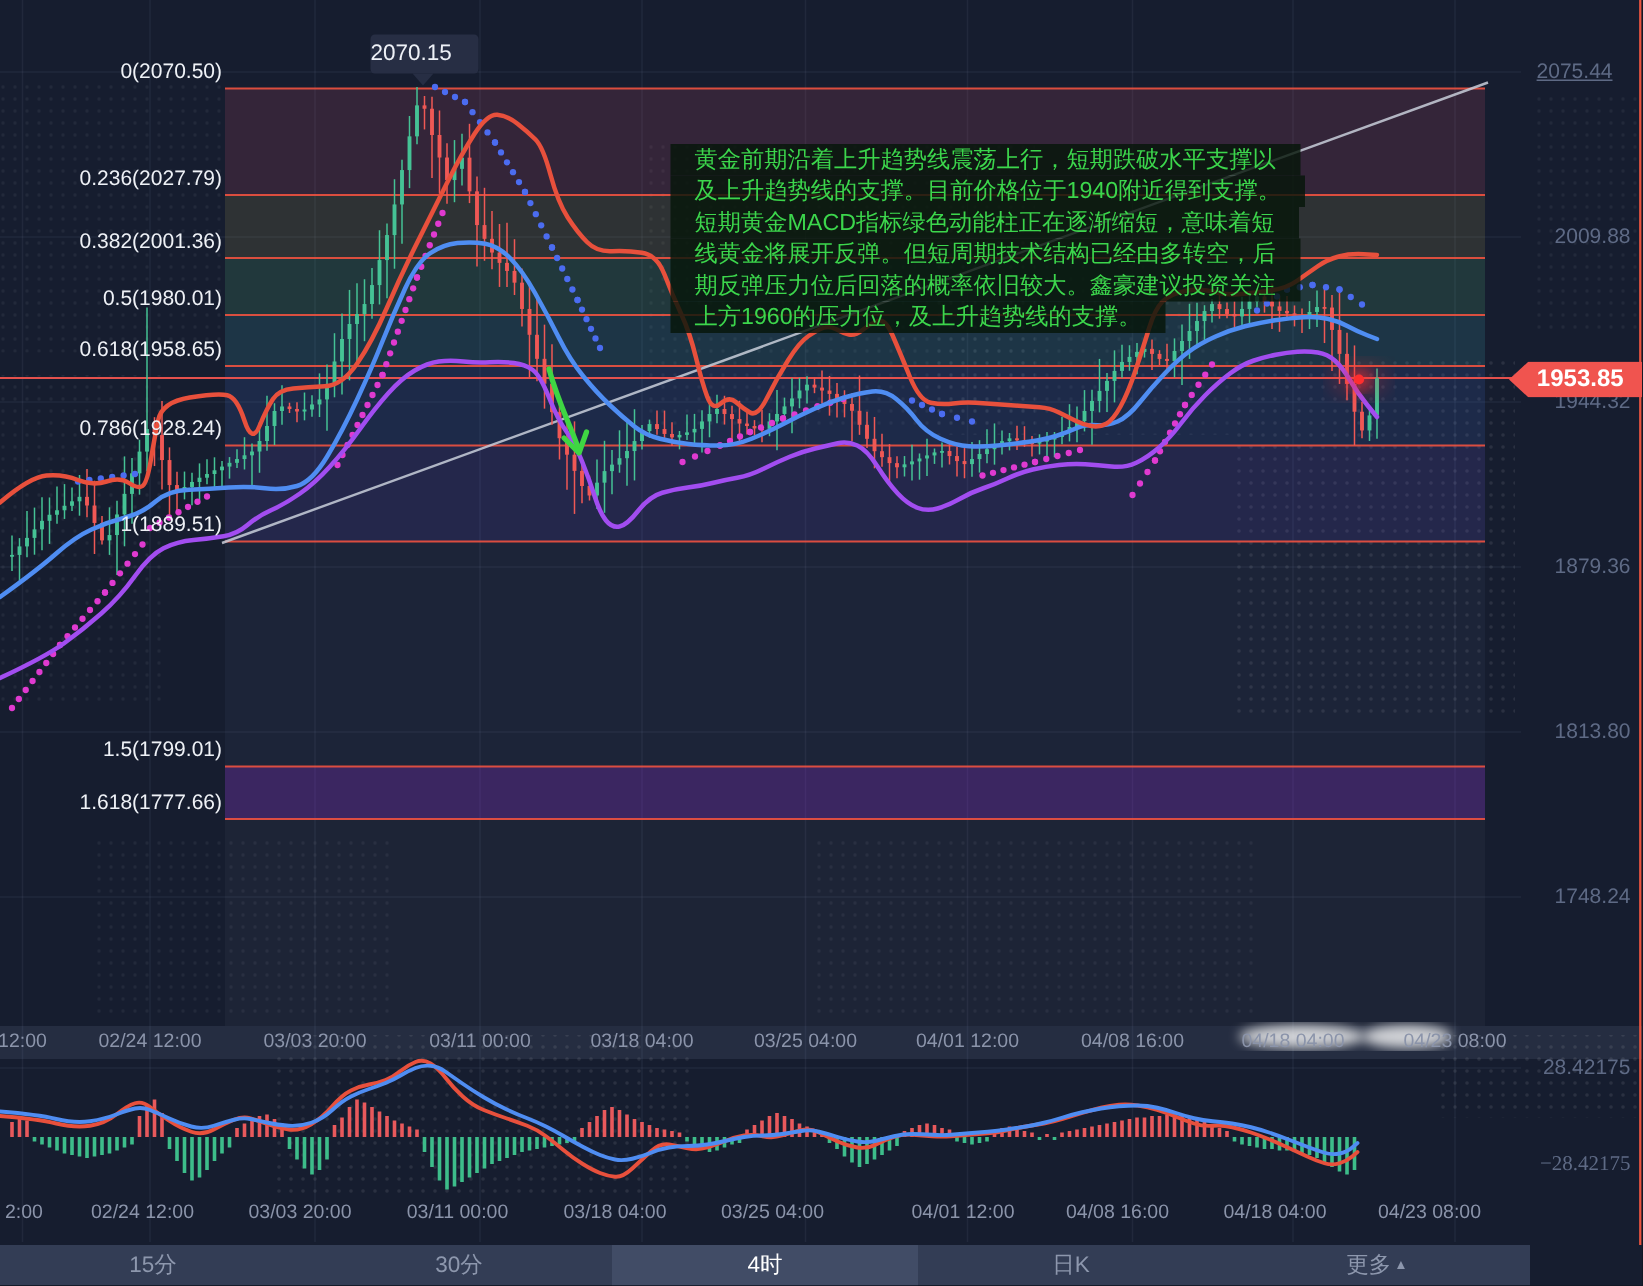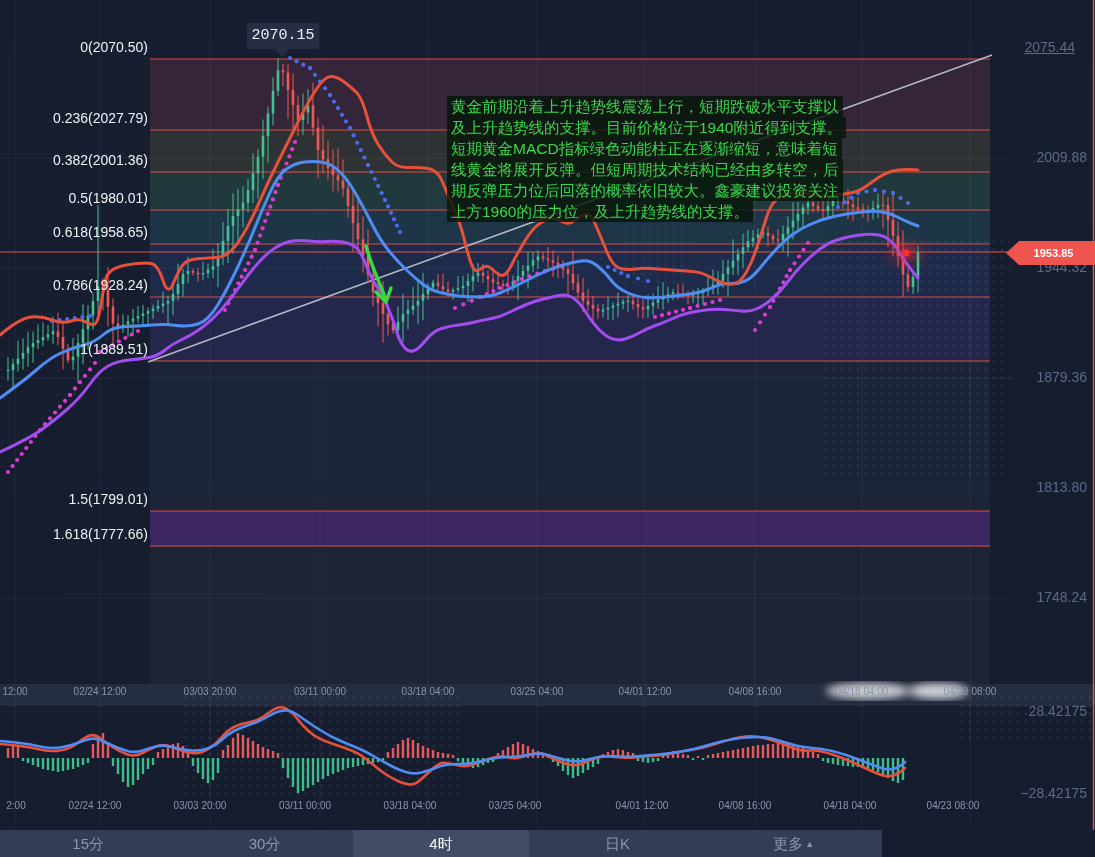--- a/index.html
+++ b/index.html
@@ -3,32 +3,32 @@
 <meta charset="utf-8">
 <style>
   html,body{margin:0;padding:0;background:#10141f;overflow:hidden;}
   #stage{position:relative;width:1095px;height:857px;background:#161d2f;overflow:hidden;
          font-family:"Liberation Sans","DejaVu Sans",sans-serif;}
   #chart-svg{position:absolute;left:0;top:0;}
   #labels{position:absolute;left:0;top:0;width:100%;height:100%;pointer-events:none;}
   .lbl{position:absolute;white-space:nowrap;}
   .fib-lbl{color:#eef1f6;font-size:14px;text-align:right;width:150px;}
   .yax{color:#5e6a85;font-size:14px;text-align:right;width:90px;}
-  .tax{color:#8b94aa;font-size:10px;transform:translateX(-50%);}
+  .tax{color:#8b94aa;font-size:13px;transform:translateX(-50%);}
   .ann{position:absolute;left:447px;top:96px;z-index:5;}
   .ann-line{display:table;background:rgba(6,22,10,0.82);color:#3cd64c;
-            font-size:15.5px;line-height:21px;padding:0 4px;white-space:nowrap;}
+            font-size:15.5px;line-height:21px;padding:0 16px;white-space:nowrap;}
   .callout{position:absolute;left:247px;top:23px;width:72px;height:26px;background:#272e44;
-           border-radius:3px;color:#eef1f7;font-size:15px;text-align:center;line-height:26px;z-index:4;font-family:Liberation Mono, monospace;}
+           border-radius:3px;color:#eef1f7;font-size:15px;text-align:left;line-height:26px;z-index:4;}
   .callout-arrow{position:absolute;left:28px;top:26px;width:0;height:0;
            border-left:7px solid transparent;border-right:7px solid transparent;border-top:8px solid #272e44;}
   .price-tag{position:absolute;left:1006px;top:241px;width:89px;height:24px;background:#f0544f;
-           color:#fff;font-size:11px;font-weight:bold;line-height:24px;text-align:center;z-index:4;
+           color:#fff;font-size:16px;font-weight:bold;line-height:24px;text-align:center;z-index:4;
            clip-path:polygon(0 50%,13px 0,100% 0,100% 100%,13px 100%);padding-left:6px;box-sizing:border-box;}
-  #tabbar{position:absolute;left:0;top:830px;width:882px;height:27px;background:#333d55;
+  #tabbar{position:absolute;left:0;top:830px;width:1020px;height:27px;background:#333d55;
           display:flex;z-index:6;}
   .tab{flex:1;text-align:center;line-height:27px;color:#8d97ad;font-size:15px;cursor:pointer;}
   .tab.selected{background:#414c66;color:#ffffff;}
   .tab .arr{font-size:9px;vertical-align:2px;margin-left:2px;}
 </style>
 </head>
 <body>
 
 <div id="stage">
   <svg id="chart-svg" width="1095" height="857">
@@ -861,21 +861,21 @@
       <div class="lbl fib-lbl" style="right: 947px; top: 341px;">1(1889.51)</div>
       <div class="lbl fib-lbl" style="right: 947px; top: 491px;">1.5(1799.01)</div>
       <div class="lbl fib-lbl" style="right: 947px; top: 526px;">1.618(1777.66)</div>
       <div class="lbl yax" style="right: 20px; top: 39px; text-decoration: underline;">2075.44</div>
       <div class="lbl yax" style="right: 8px; top: 149px;">2009.88</div>
       <div class="lbl yax" style="right: 8px; top: 259px;">1944.32</div>
       <div class="lbl yax" style="right: 8px; top: 369px;">1879.36</div>
       <div class="lbl yax" style="right: 8px; top: 479px;">1813.80</div>
       <div class="lbl yax" style="right: 8px; top: 589px;">1748.24</div>
       <div class="lbl yax" style="right: 8px; top: 703px;">28.42175</div>
-      <div class="lbl yax" style="right: 8px; top: 785px;">−28.42175</div>
+      <div class="lbl yax" style="right: 8px; top: 769px; font-family: Liberation Serif, serif;">−28.42175</div>
       <div class="lbl tax" style="left: 15px; top: 686px;">12:00</div>
       <div class="lbl tax" style="left: 100px; top: 686px;">02/24 12:00</div>
       <div class="lbl tax" style="left: 210px; top: 686px;">03/03 20:00</div>
       <div class="lbl tax" style="left: 320px; top: 686px;">03/11 00:00</div>
       <div class="lbl tax" style="left: 428px; top: 686px;">03/18 04:00</div>
       <div class="lbl tax" style="left: 537px; top: 686px;">03/25 04:00</div>
       <div class="lbl tax" style="left: 645px; top: 686px;">04/01 12:00</div>
       <div class="lbl tax" style="left: 755px; top: 686px;">04/08 16:00</div>
       <div class="lbl tax" style="left: 862px; top: 686px;">04/18 04:00</div>
       <div class="lbl tax" style="left: 970px; top: 686px;">04/23 08:00</div>

